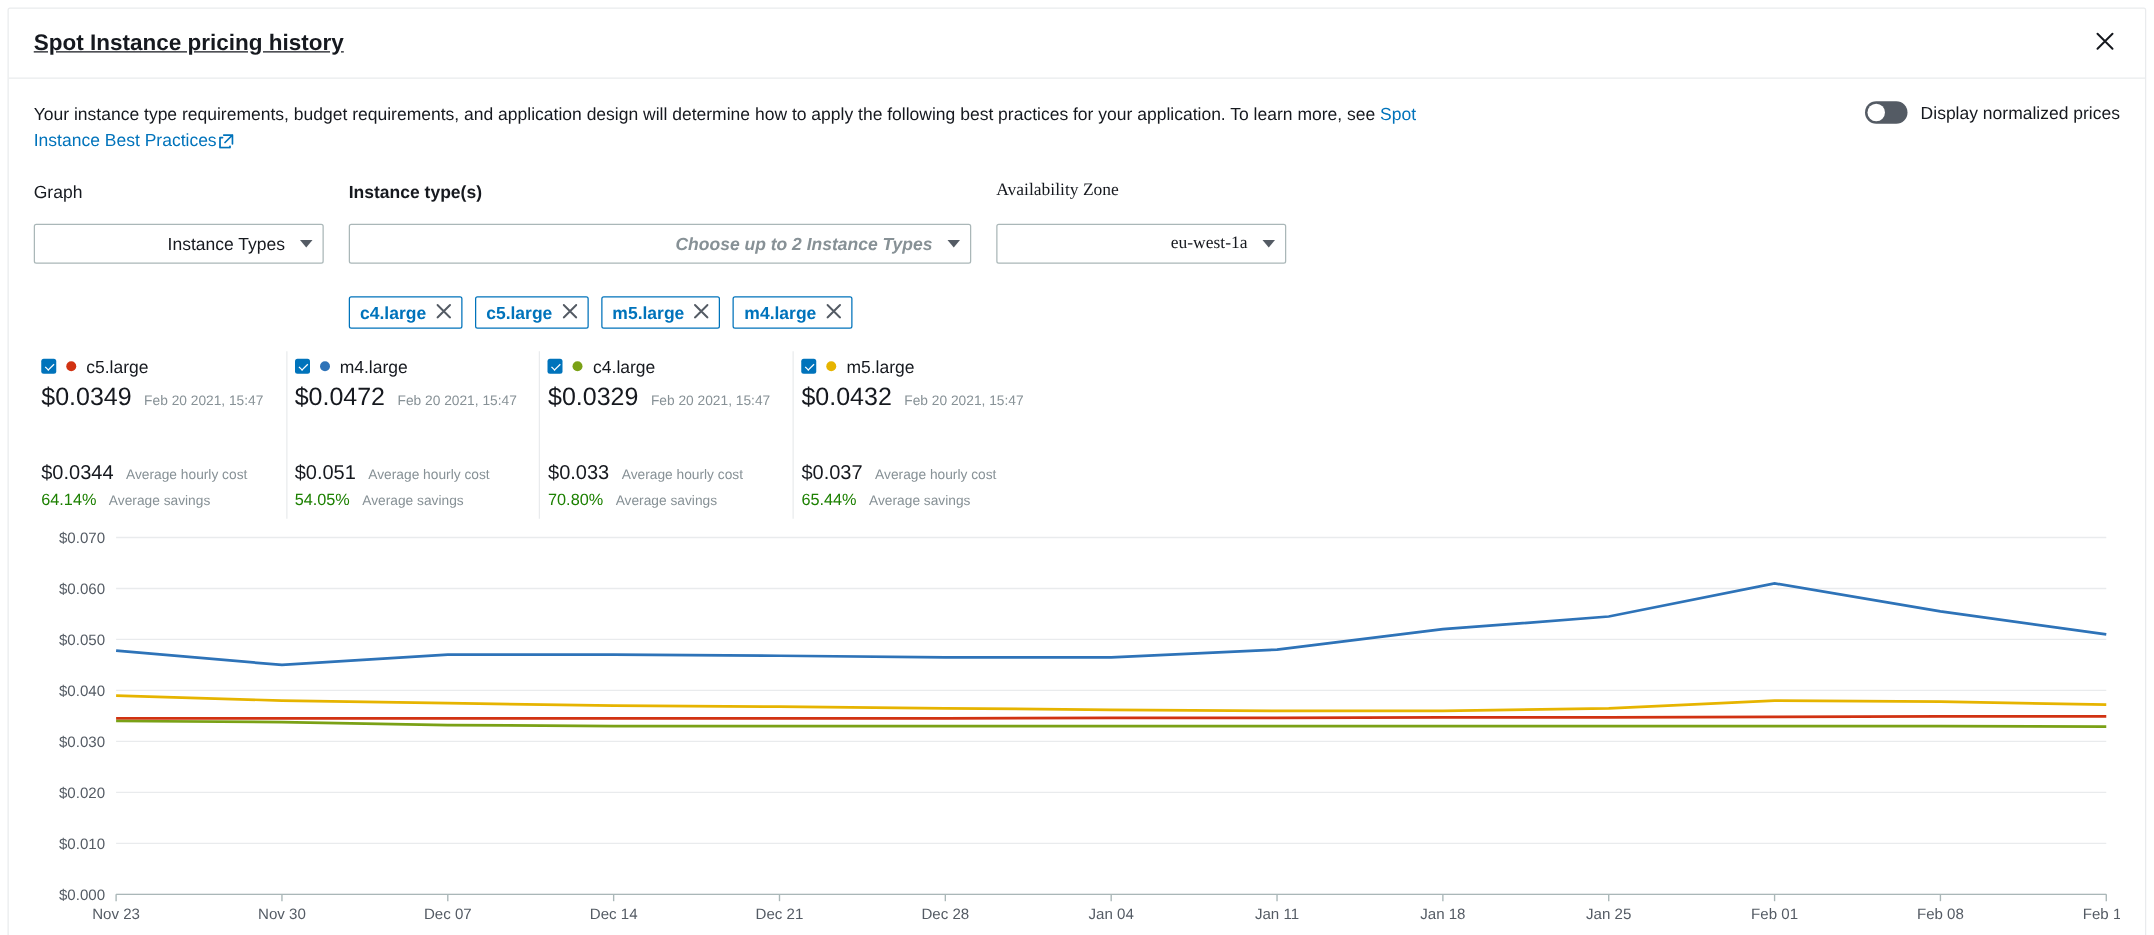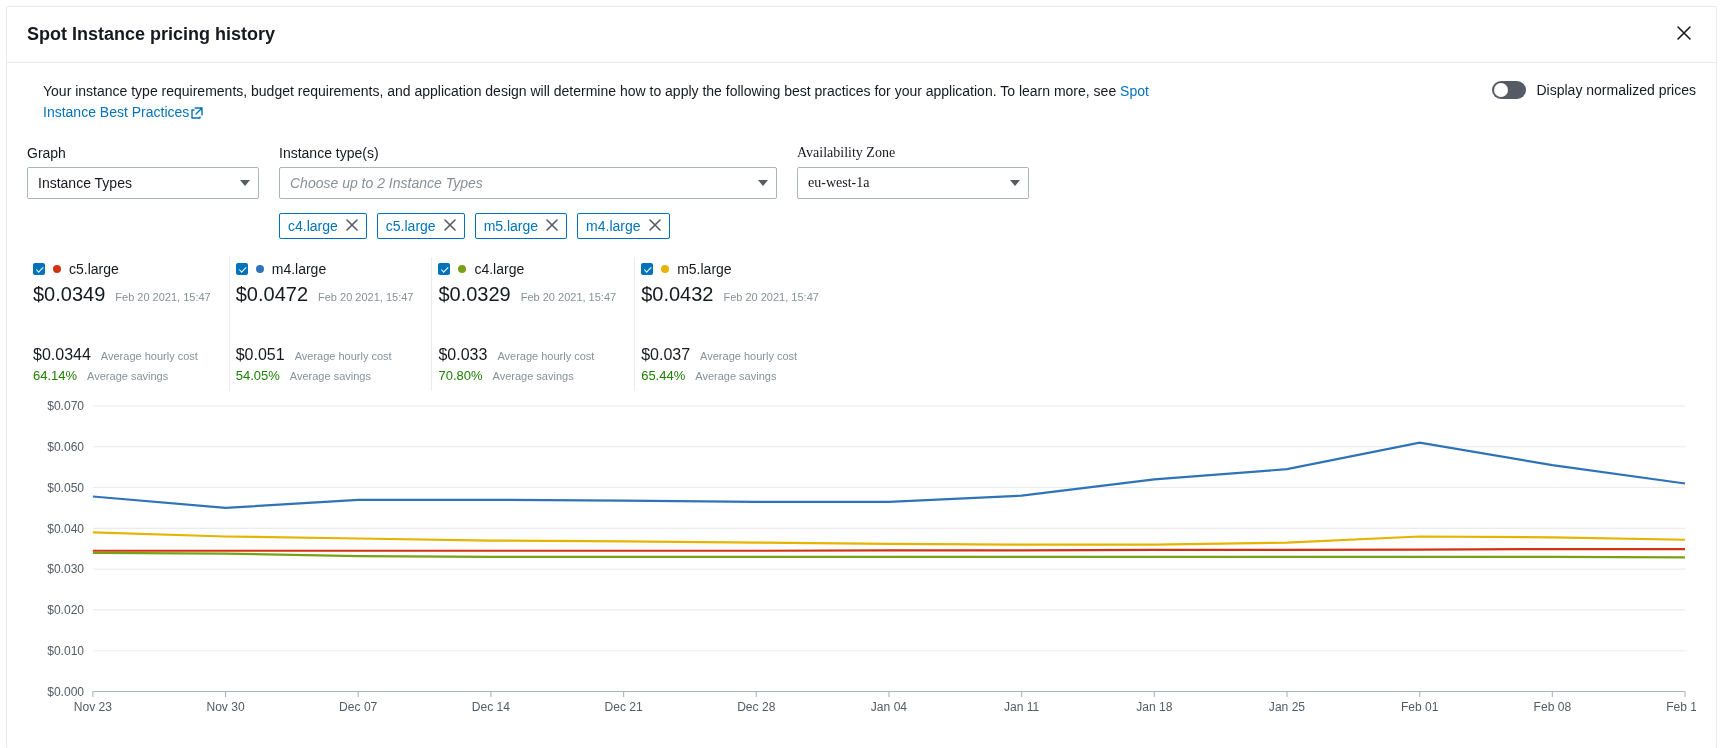--- a/index.html
+++ b/index.html
@@ -17,30 +17,31 @@
   .panel-header {
     display: flex;
     justify-content: space-between;
     align-items: center;
     padding: 14px 20px;
     border-bottom: 1px solid #e9ebed;
   }
   .panel-title {
     font-size: 18px;
     font-weight: 700;
+    text-decoration: underline;
   }
   .close-btn {
     background: none; border: none; cursor: pointer;
     font-size: 18px; line-height: 1; color: #545b64;
     padding: 4px;
   }
   .panel-body { padding: 18px 20px 24px 20px; }
   .topbar {
     display: flex; justify-content: space-between; align-items: flex-start;
-    gap: 16px; margin-bottom: 20px; margin-left: 16px;
+    gap: 16px; margin-bottom: 20px;
   }
   .intro-text { max-width: 1120px; line-height: 1.5; }
   .intro-text a { color: #0073bb; text-decoration: none; }
   .link-ext-icon {
     display: inline-block; margin-left: 2px; vertical-align: -2px;
   }
   .toggle-wrap {
     display: flex; align-items: center; gap: 10px;
     white-space: nowrap; flex-shrink: 0;
   }
@@ -48,36 +49,37 @@
     width: 34px; height: 18px; border-radius: 9px; background: #545b64;
     position: relative; cursor: pointer;
   }
   .toggle::after {
     content: ""; position: absolute; left: 2px; top: 2px;
     width: 14px; height: 14px; background: #fff; border-radius: 50%;
   }
   .filters {
     display: flex; gap: 20px; align-items: flex-start; margin-bottom: 18px;
   }
-  .filter-col { display: flex; flex-direction: column; gap: 6px; }
+  .filter-col { display: flex; flex-direction: column; gap: 18px; }
   .filter-label { font-size: 14px; color: #16191f; }
   .select {
     height: 32px; border: 1px solid #aab7b8; border-radius: 2px;
     background: #fff; padding: 0 30px 0 10px; font-size: 14px;
     display: flex; align-items: center; position: relative; cursor: pointer;
     color: #16191f;
+    justify-content: flex-end;
   }
   .select.placeholder { color: #879196; font-style: italic; }
   .select .caret {
     position: absolute; right: 8px; top: 50%; transform: translateY(-50%);
     width: 0; height: 0; border-left: 5px solid transparent;
     border-right: 5px solid transparent; border-top: 6px solid #545b64;
   }
   .col-graph { width: 232px; }
-  .col-itype { width: 498px; }
+  .col-itype { width: 498px; font-weight: bold; }
   .col-az { width: 232px; font-family: Liberation Serif, serif; }
   .col-platform { width: 232px; }
   .col-date { width: 232px; }
 
   .chips { display: flex; gap: 10px; margin-top: 8px; flex-wrap: wrap; }
   .chip {
     display: inline-flex; align-items: center; gap: 8px;
     border: 1px solid #0073bb; color: #0073bb;
     border-radius: 2px; padding: 4px 8px; font-size: 14px;
     background: #fff; cursor: default;

